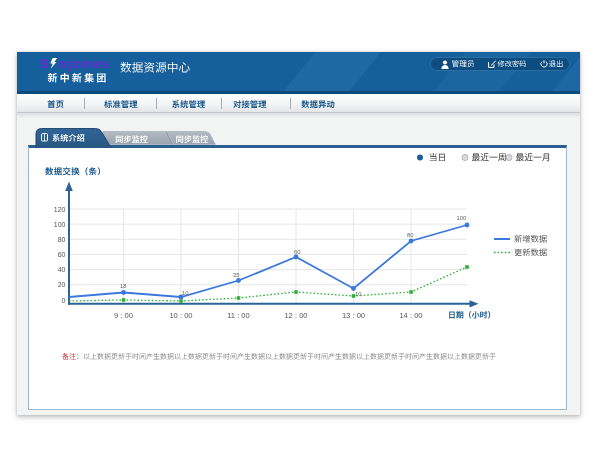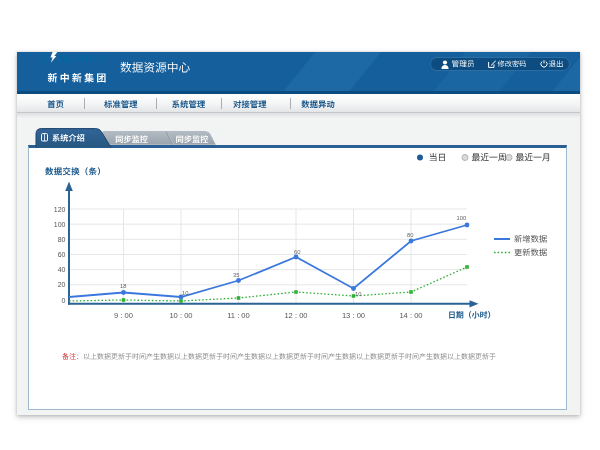--- a/index.html
+++ b/index.html
@@ -11,21 +11,21 @@
 <body>
 
 <div class="abs" style="left:17px;top:52px;width:563px;height:363px;background:#f2f3f3;box-shadow:0 2px 5px rgba(125,125,125,.5),0 0 2px rgba(150,150,150,.35);"></div>
 
 <div class="abs" style="left:17px;top:52px;width:563px;height:39px;background:#145f9c;overflow:hidden;">
   <div class="abs" style="left:282px;top:-10px;width:66px;height:60px;background:#1c69a6;transform:skewX(-39deg);"></div>
   <div class="abs" style="left:432px;top:-10px;width:66px;height:60px;background:#1966a2;transform:skewX(-39deg);"></div>
   <div class="abs" style="left:551px;top:-10px;width:70px;height:60px;background:#1b68a4;transform:skewX(-39deg);"></div>
 </div>
 
-<div class="abs" style="left:40px;top:50px;color:#0369a1;font-size:13.5px;font-weight:normal;letter-spacing:1.4px;">S<svg width="8" height="11" viewBox="0 0 8 11" style="margin:0 0 -1px 0;">
+<div class="abs" style="left:40px;top:56px;color:#6d28d9;font-size:13.5px;font-weight:bold;letter-spacing:1.4px;">S<svg width="8" height="11" viewBox="0 0 8 11" style="margin:0 0 -1px 0;">
       <path d="M2.6 0 L7.4 0 L4.3 4.1 L6.4 4.1 L0.8 10.8 L2.7 5.5 L0.4 5.5 Z" fill="#fff"></path>
     </svg>njones</div>
 
 <div class="abs" style="left:430px;top:57px;width:140px;height:14px;background:#0d4c80;border:1px solid #2e6d9f;border-radius:8px;box-sizing:border-box;"></div>
 <svg class="abs" style="left:441px;top:59.5px;" width="8" height="9" viewBox="0 0 8 9">
     <circle cx="4" cy="2.5" r="2.1" fill="#fff"></circle>
     <path d="M0.4 9 C0.4 6.2 2 4.9 4 4.9 C6 4.9 7.6 6.2 7.6 9 Z" fill="#fff"></path>
   </svg>
 <svg class="abs" style="left:487.5px;top:60px;" width="8" height="8" viewBox="0 0 8 8">
     <path d="M0.6 2 L0.6 7.4 L6 7.4 L6 4.4" stroke="#fff" stroke-width="1" fill="none"></path>

